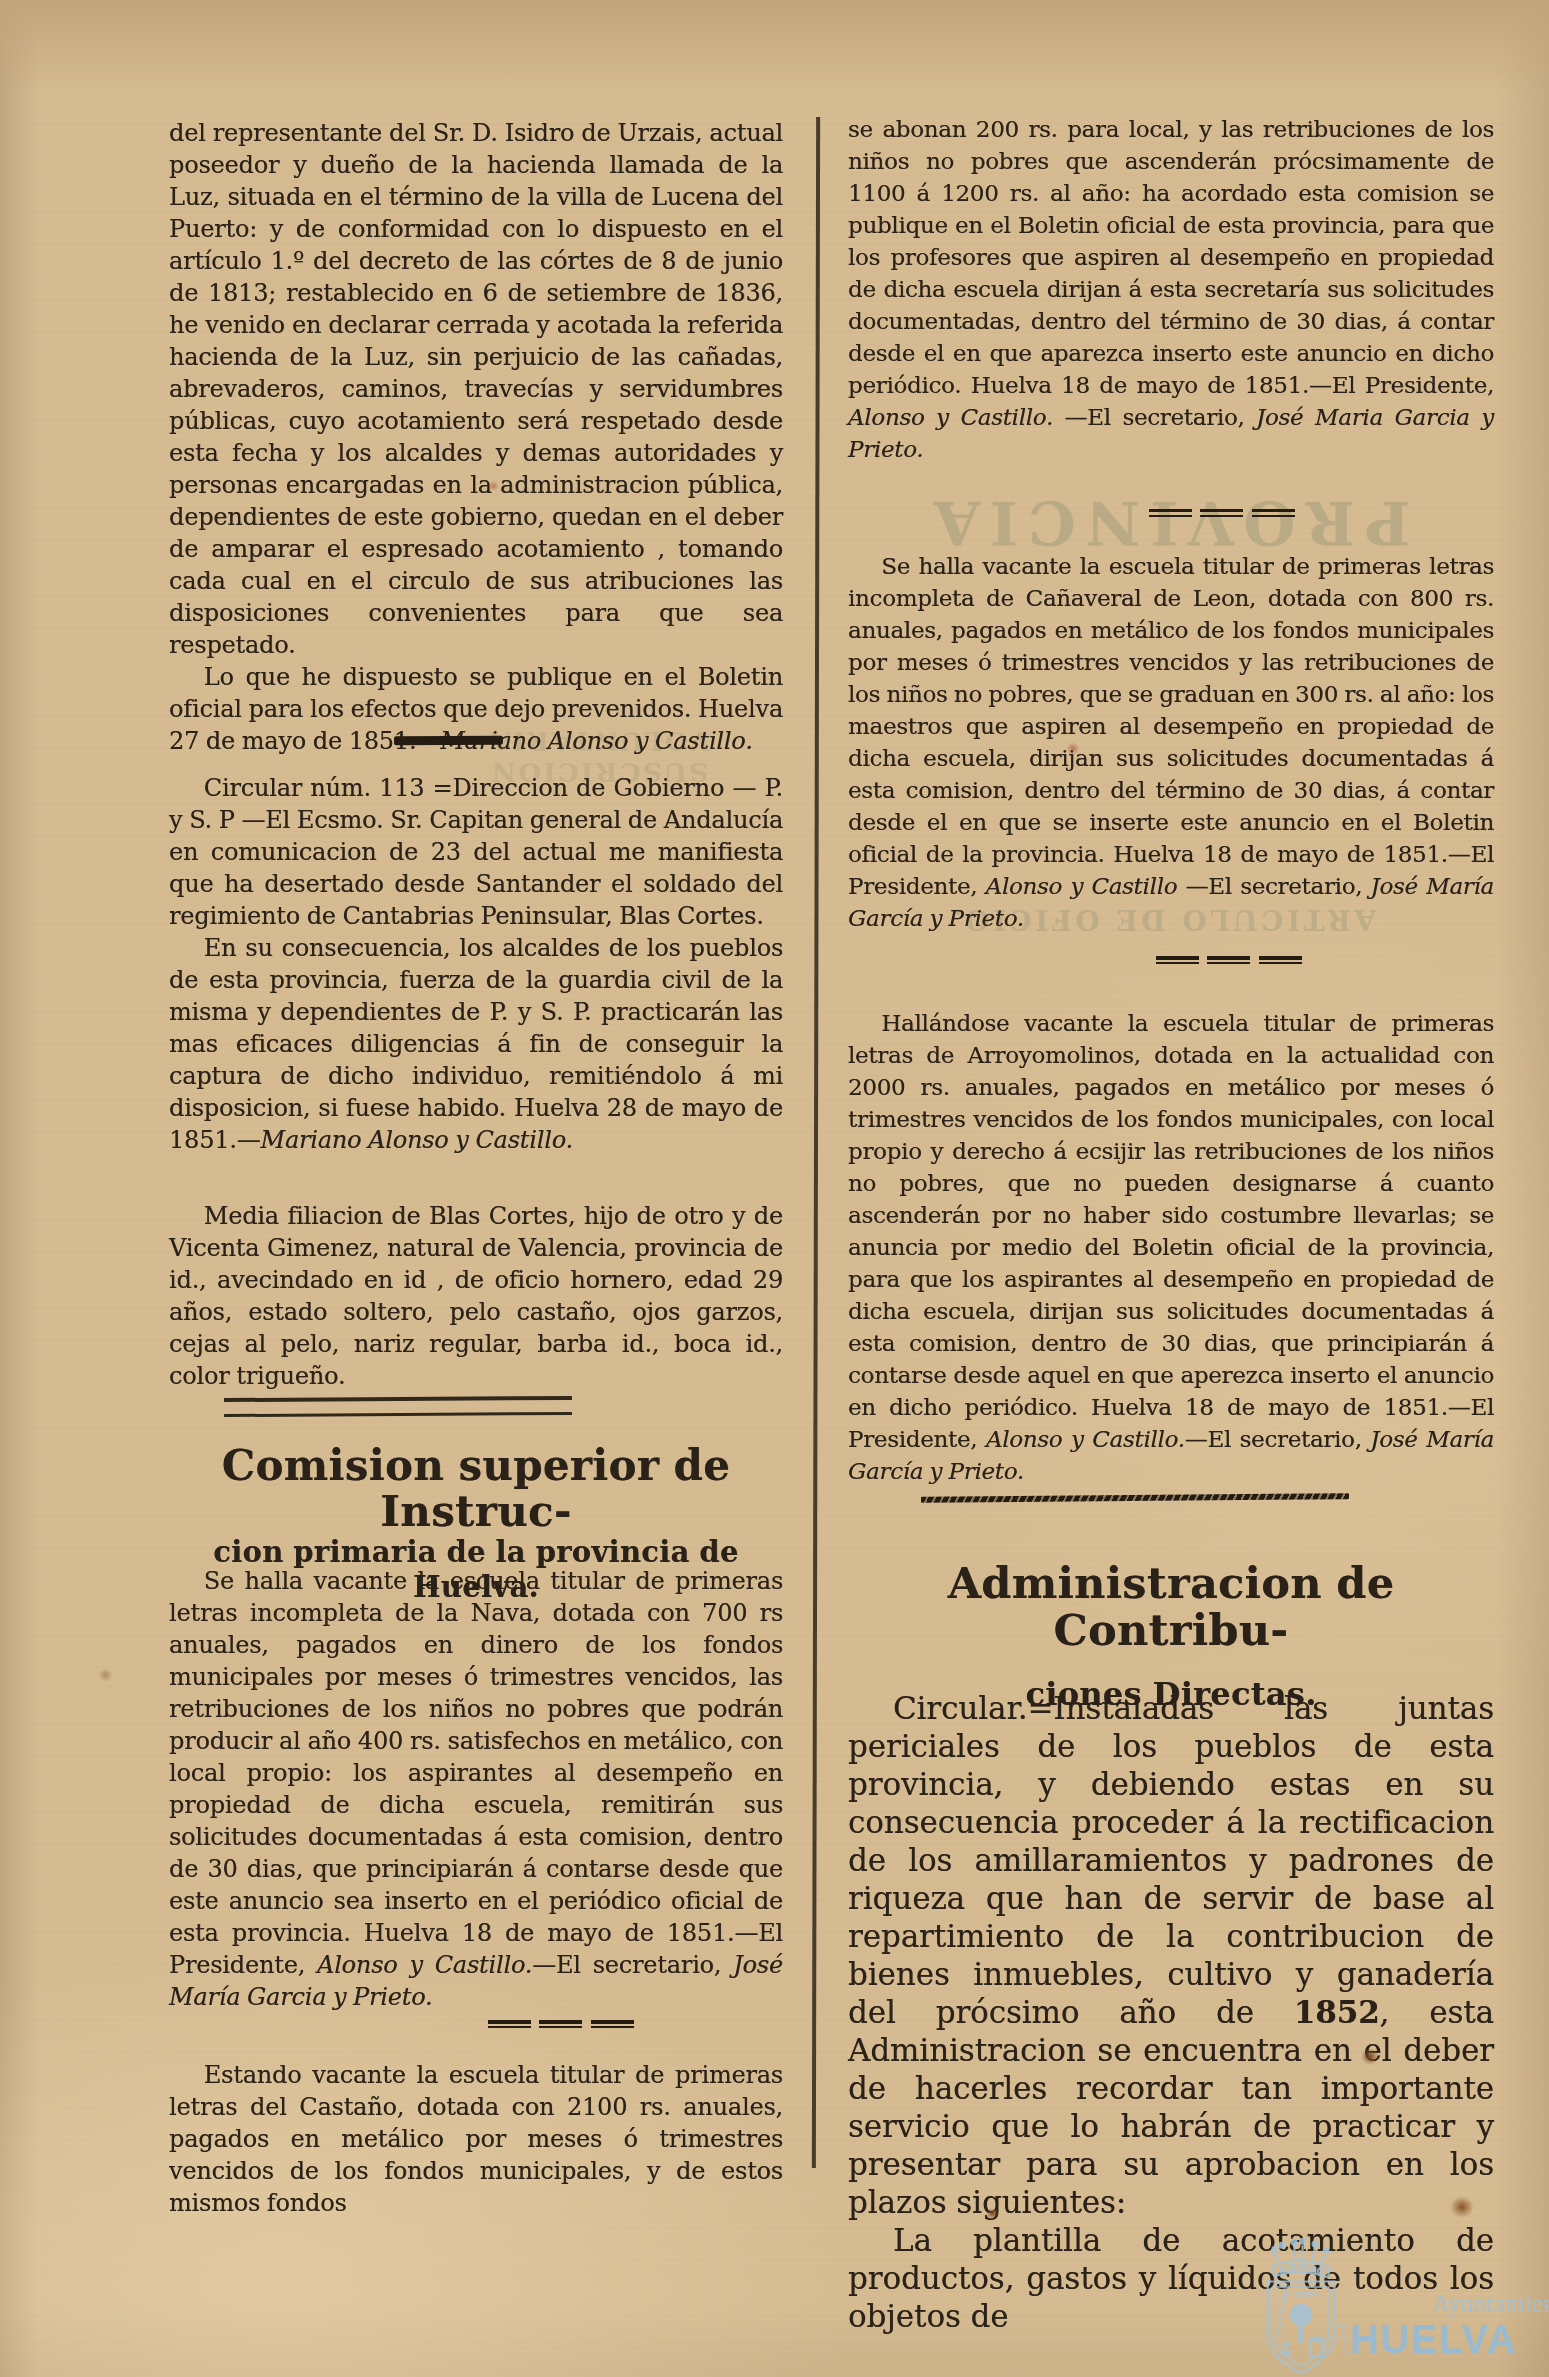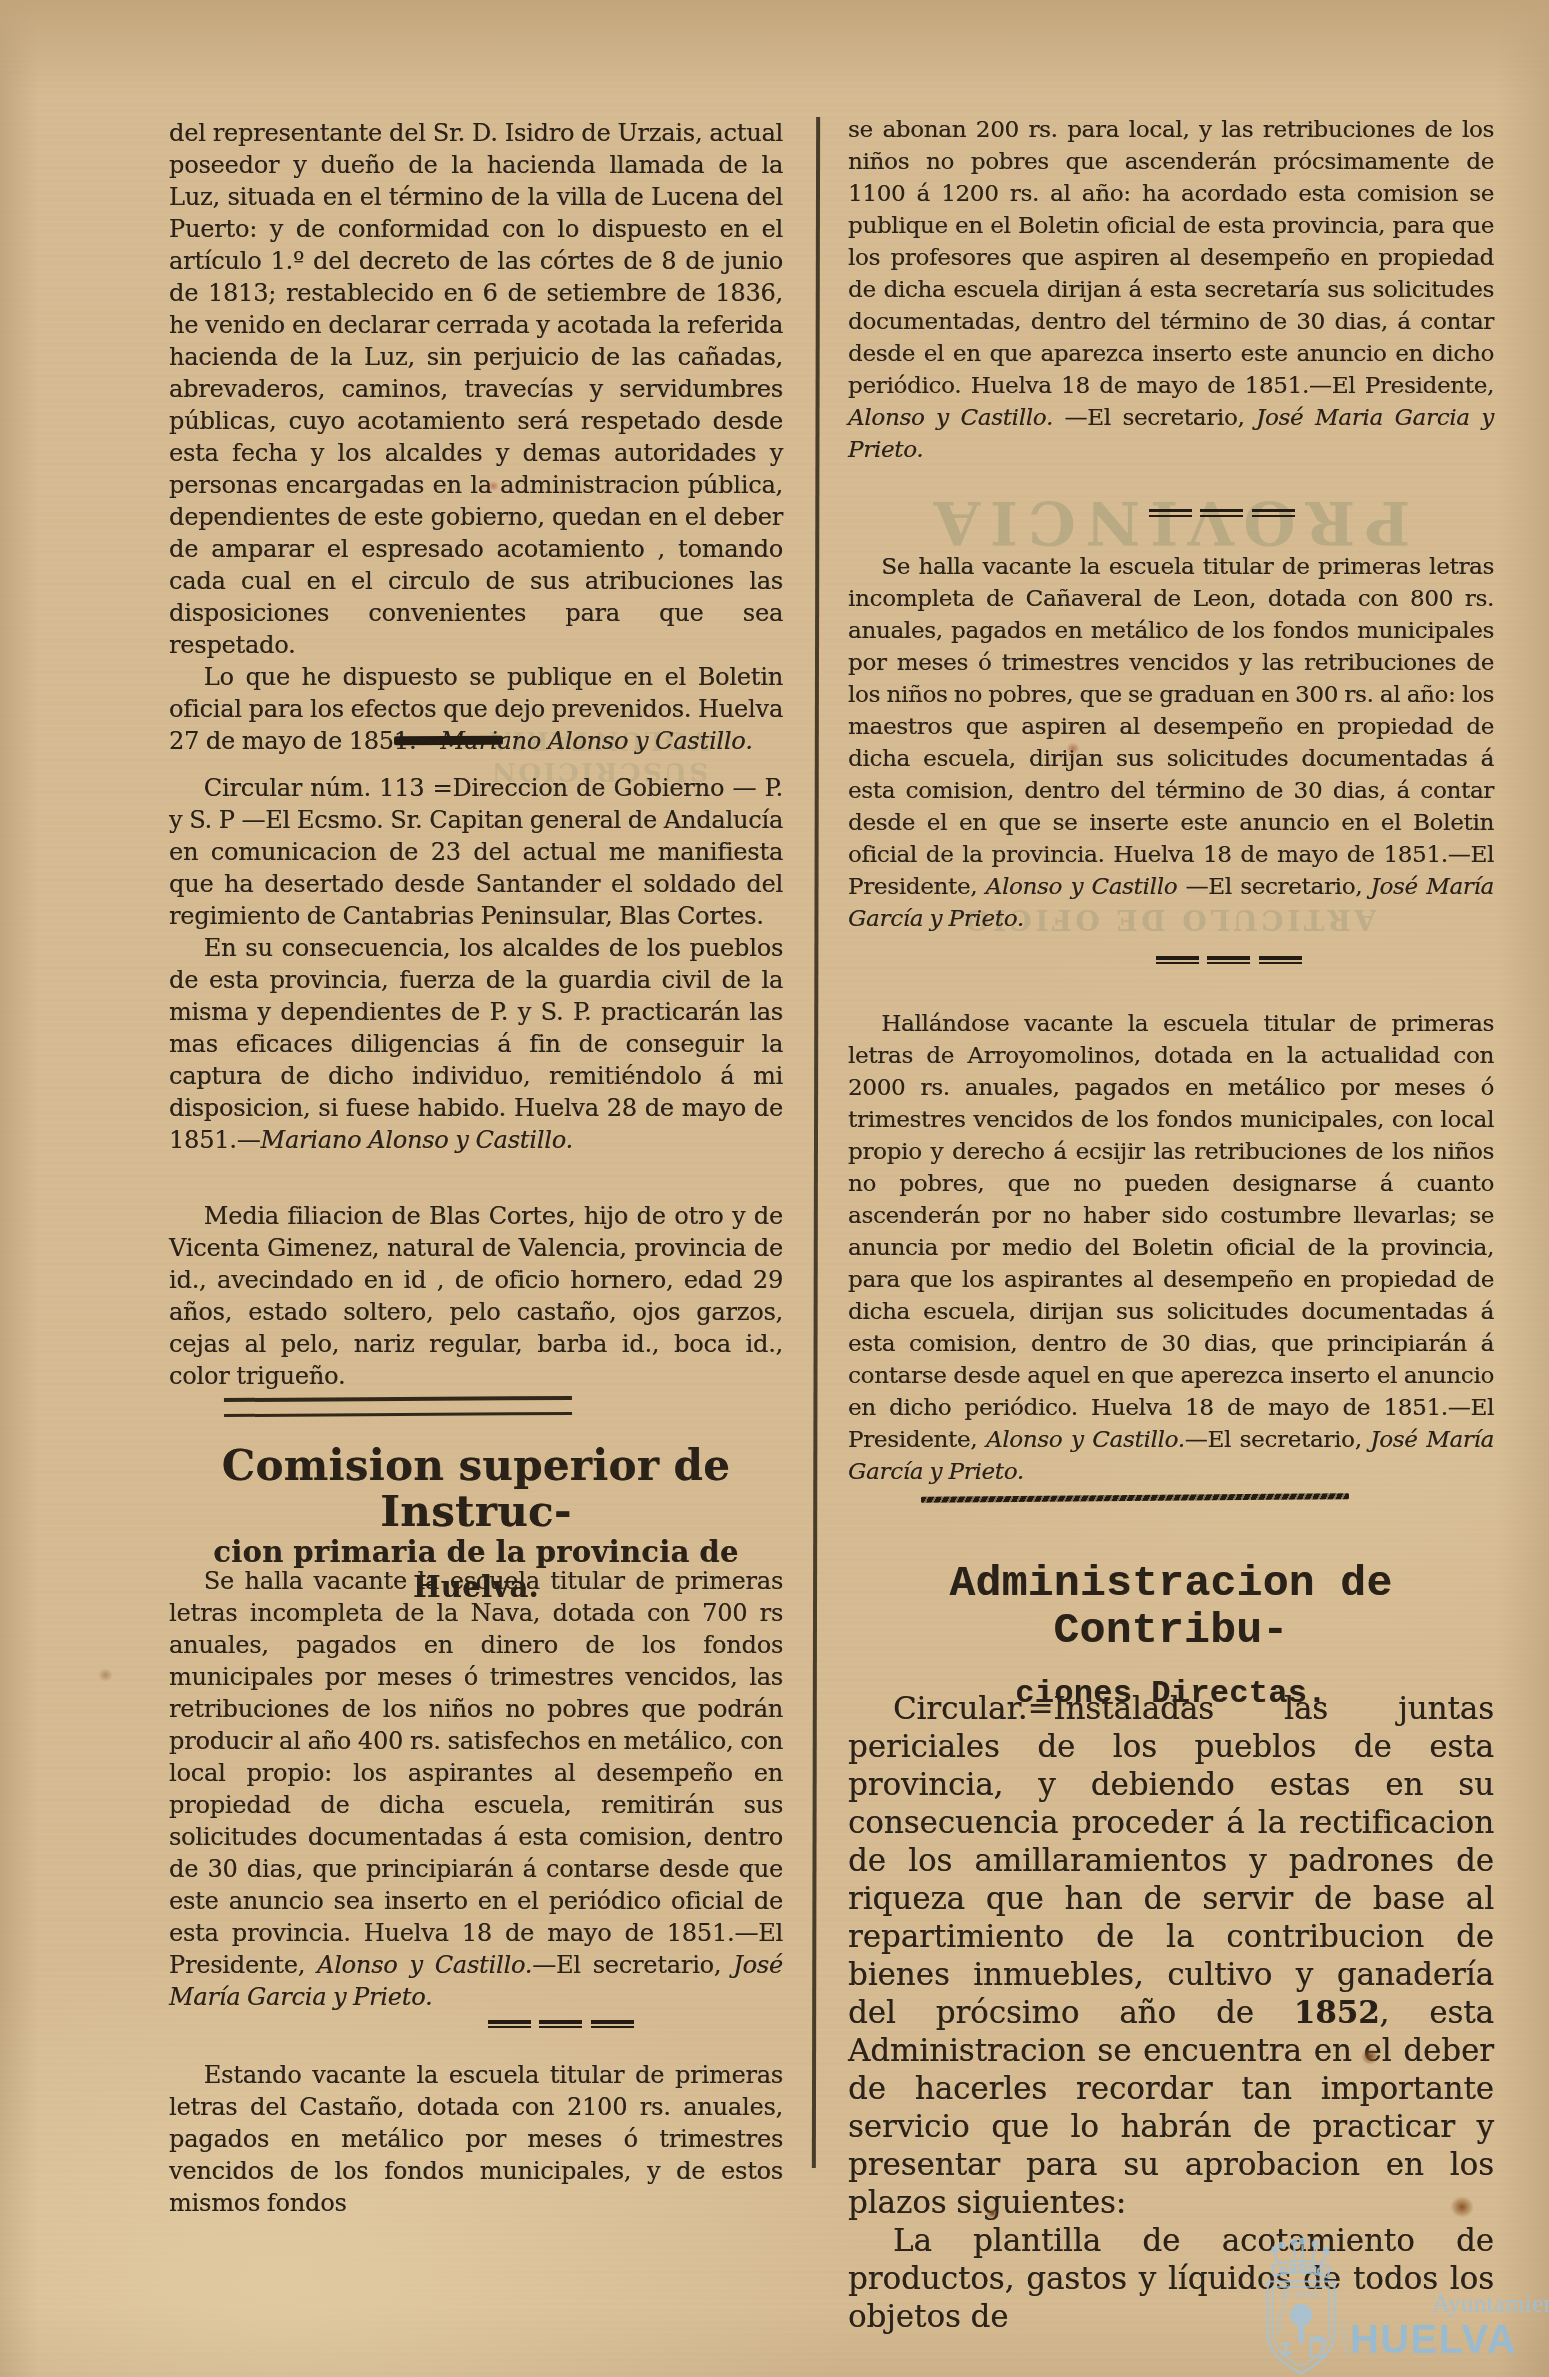--- a/index.html
+++ b/index.html
@@ -136,21 +136,21 @@
       <span></span>
       <span></span>
     </div>
 
   <div class="col-sec rightcol ink" style="top:1007px;">
     <p class="ind">Hallándose vacante la escuela titular de primeras letras de Arroyomolinos, dotada en la actualidad con 2000 rs. anuales, pagados en metálico por meses ó trimestres vencidos de los fondos municipales, con local propio y derecho á ecsijir las retribuciones de los niños no pobres, que no pueden designarse á cuanto ascenderán por no haber sido costumbre llevarlas; se anuncia por medio del Boletin oficial de la provincia, para que los aspirantes al desempeño en propiedad de dicha escuela, dirijan sus solicitudes documentadas á esta comision, dentro de 30 dias, que principiarán á contarse desde aquel en que aperezca inserto el anuncio en dicho periódico. Huelva 18 de mayo de 1851.—El Presidente, <i>Alonso y Castillo.</i>—El secretario, <i>José María García y Prieto.</i></p>
   </div>
 
   <div class="hatchrule"></div>
 
-  <div class="col-sec rightcol" style="top:1560px;font-family:Liberation Mono, monospace;">
+  <div class="col-sec rightcol" style="top:1560px;">
     <p class="head1 admin-l1 ink">Administracion de Contribu-</p>
     <p class="head1 admin-l2 ink">ciones Directas.</p>
   </div>
 
   <div class="col-sec rightcol bigtype ink" style="top:1689px;">
     <p class="ind">Circular.=Instaladas las juntas periciales de los pueblos de esta provincia, y debiendo estas en su consecuencia proceder á la rectificacion de los amillaramientos y padrones de riqueza que han de servir de base al repartimiento de la contribucion de bienes inmuebles, cultivo y ganadería del prócsimo año de <b>1852</b>, esta Administracion se encuentra en el deber de hacerles recordar tan importante servicio que lo habrán de practicar y presentar para su aprobacion en los plazos siguientes:</p>
     <p class="ind">La plantilla de acotamiento de productos, gastos y líquidos de todos los objetos de</p>
   </div>
 
   <svg class="wm-shield" viewBox="0 0 128 210">

